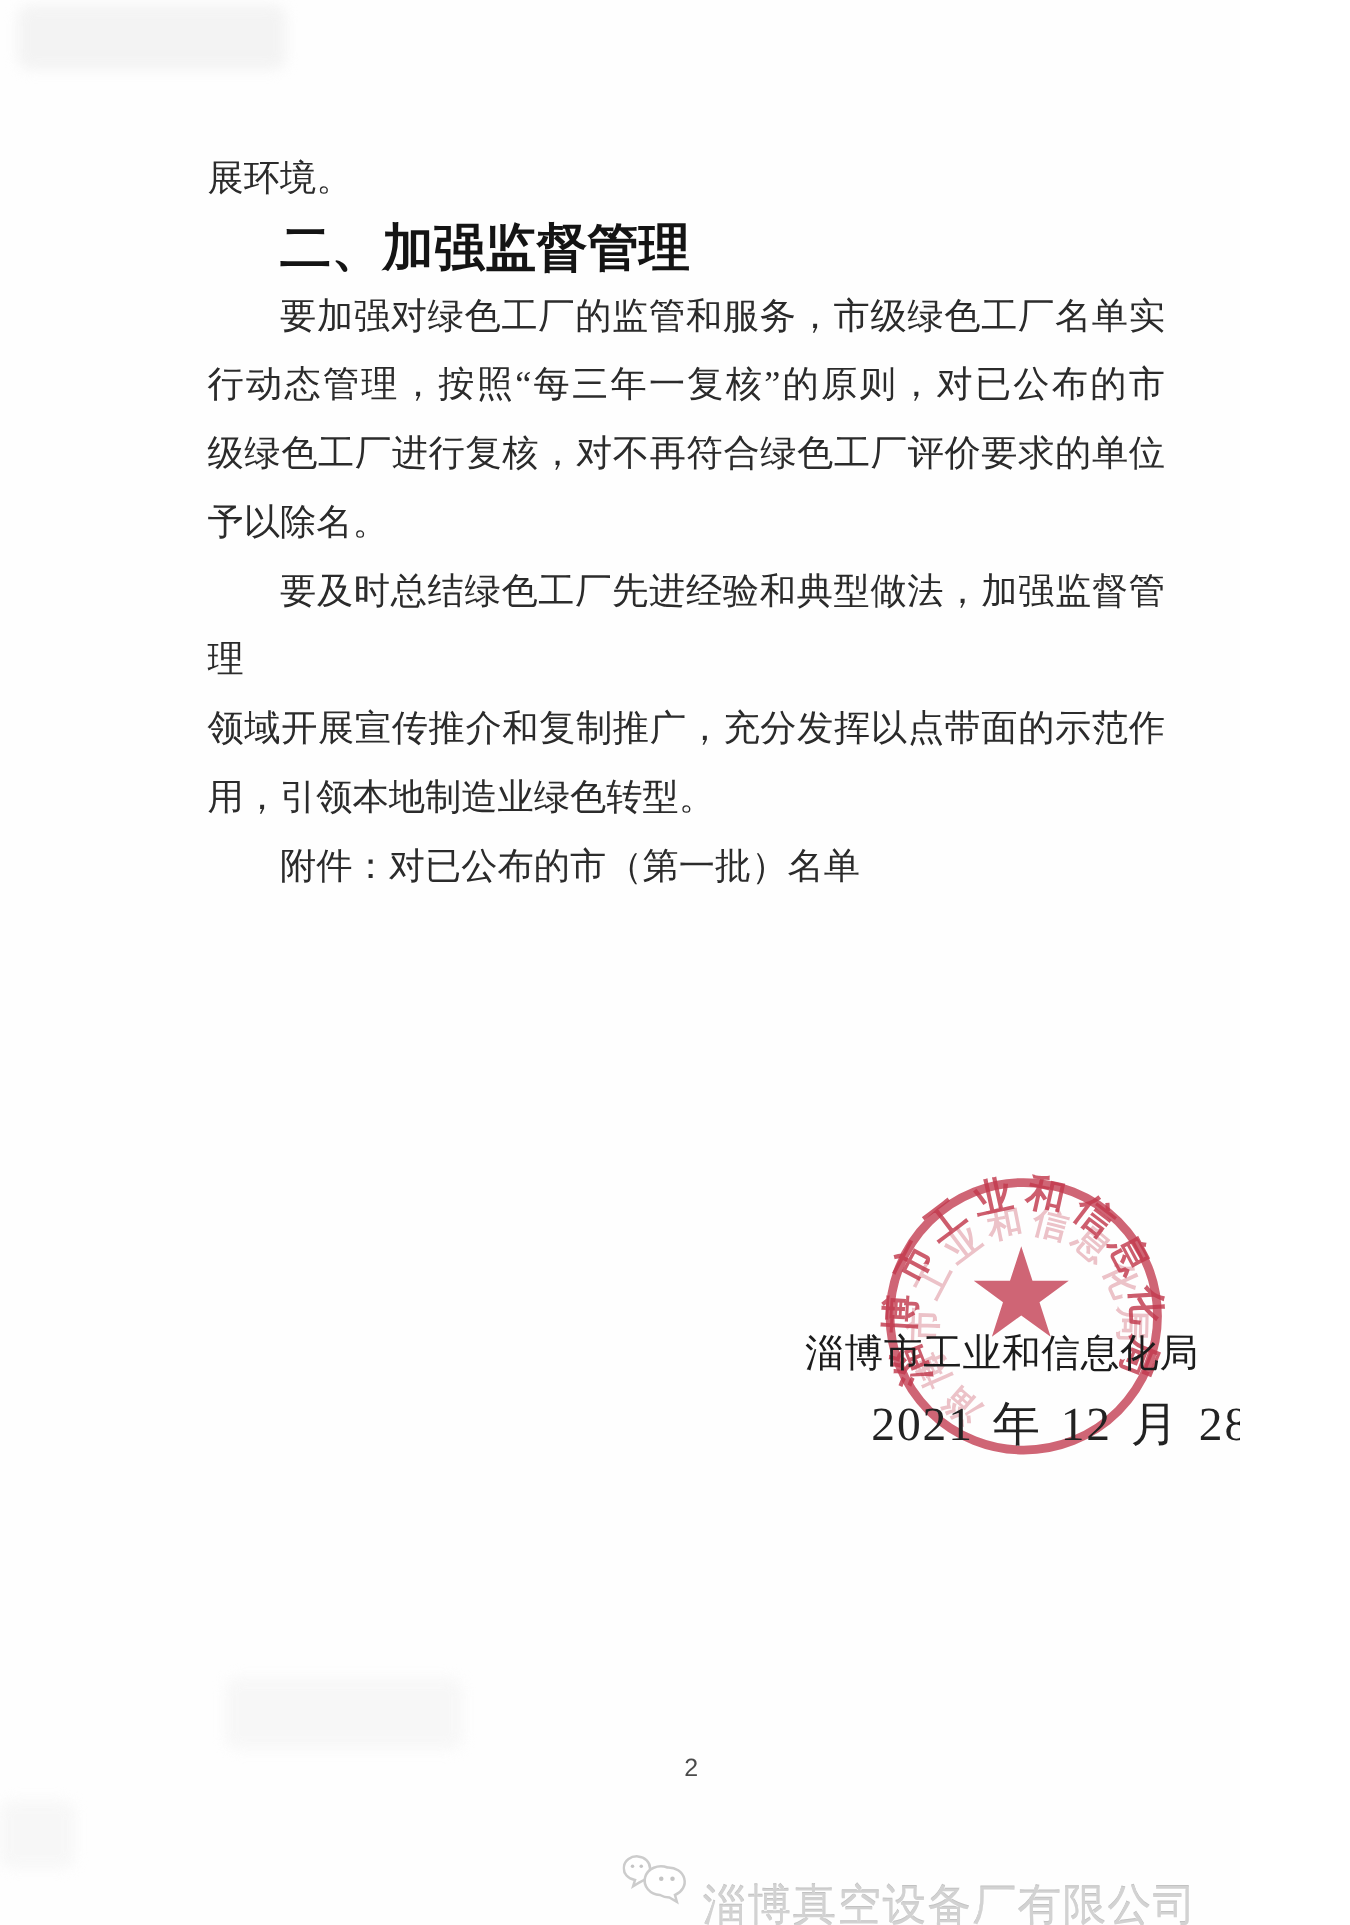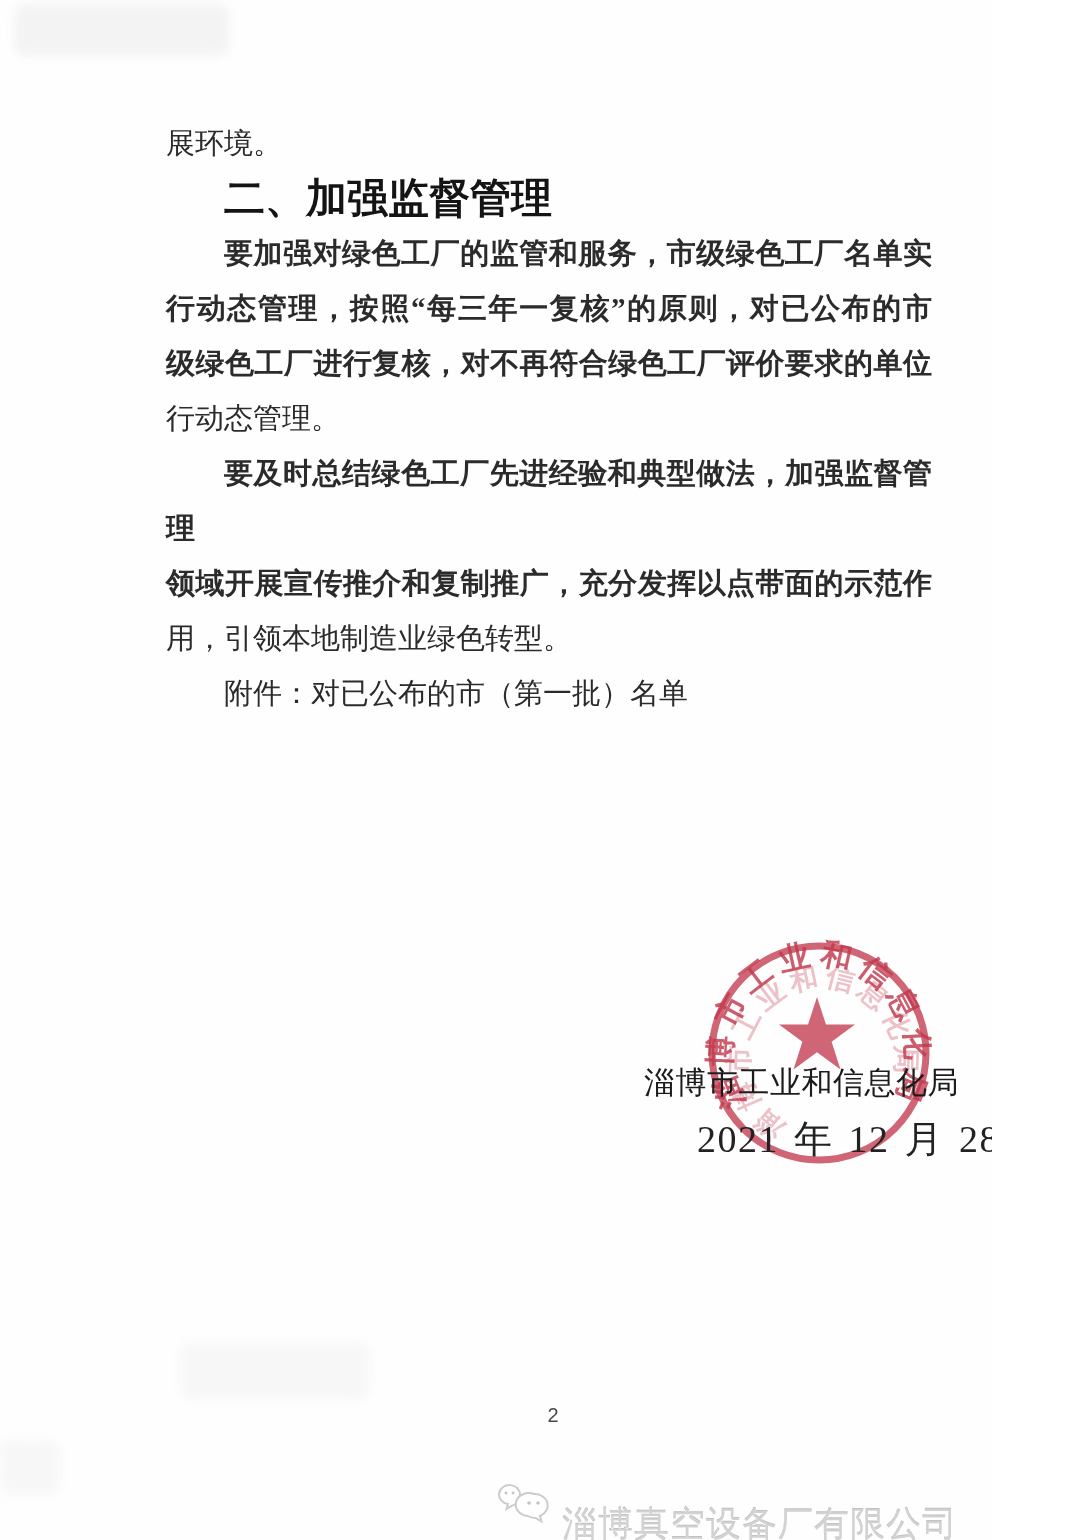--- a/index.html
+++ b/index.html
@@ -20,21 +20,20 @@
   .content{
     position:absolute;left:166px;top:116px;width:766px;
     font-size:29px;line-height:55px;color:#2b2b2b;
   }
   .line{white-space:nowrap;}
   .indent{text-indent:58px;}
   .full{
     white-space:normal;
     text-align:justify;
     text-align-last:justify;
-    font-weight:bold;
   }
   .heading{
     font-family:"Liberation Sans","DejaVu Sans",sans-serif;
     font-weight:700;color:#141414;
     font-size:41px;
   }
 
   .seal{position:absolute;left:699px;top:933px;width:240px;height:240px;z-index:1;}
   .seal svg{width:100%;height:100%;}
   .seal .arc-text{
@@ -76,21 +75,21 @@
   <div class="smudge s1"></div>
   <div class="smudge s3"></div>
   <div class="smudge s4"></div>
 
   <div class="content">
     <div class="line">展环境。</div>
     <div class="line heading indent">二、加强监督管理</div>
     <div class="line full indent">要加强对绿色工厂的监管和服务，市级绿色工厂名单实</div>
     <div class="line full">行动态管理，按照“每三年一复核”的原则，对已公布的市</div>
     <div class="line full">级绿色工厂进行复核，对不再符合绿色工厂评价要求的单位</div>
-    <div class="line">行动态管理。</div>
+    <div class="line">予以除名。</div>
     <div class="line full indent">要及时总结绿色工厂先进经验和典型做法，加强监督管理</div>
     <div class="line full">领域开展宣传推介和复制推广，充分发挥以点带面的示范作</div>
     <div class="line">用，引领本地制造业绿色转型。</div>
     <div class="line indent">附件：对已公布的市（第一批）名单</div>
   </div>
 
   <div class="seal">
     <svg viewBox="0 0 240 240" xmlns="http://www.w3.org/2000/svg">
       <defs>
         <clipPath id="sealclip">

